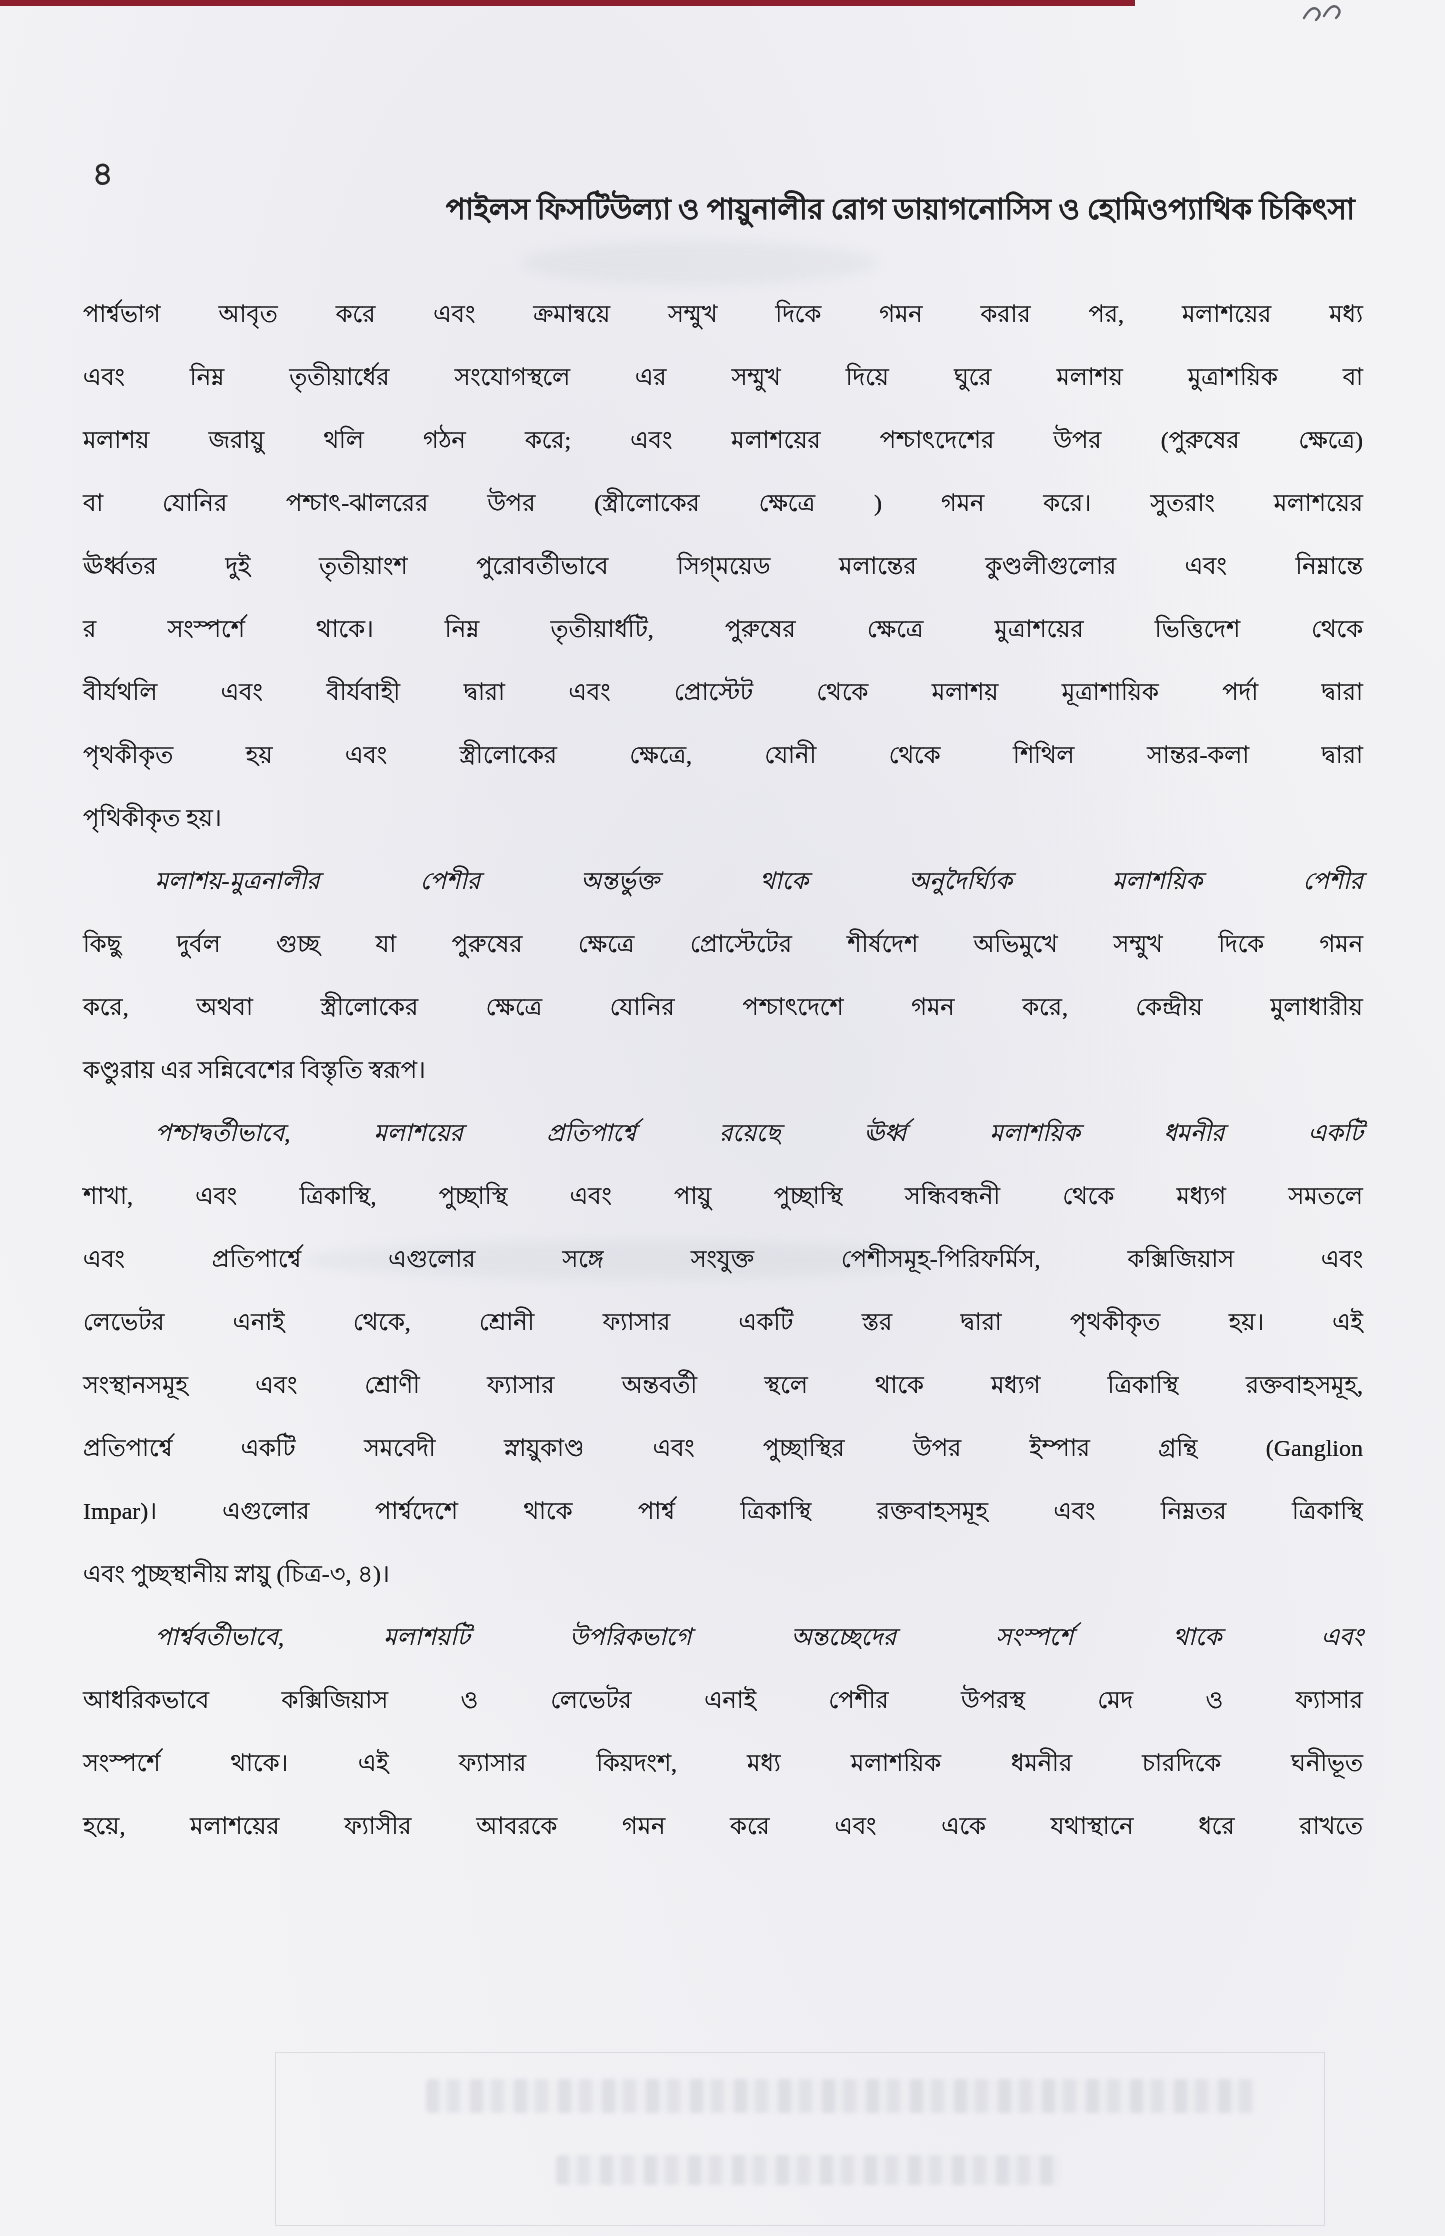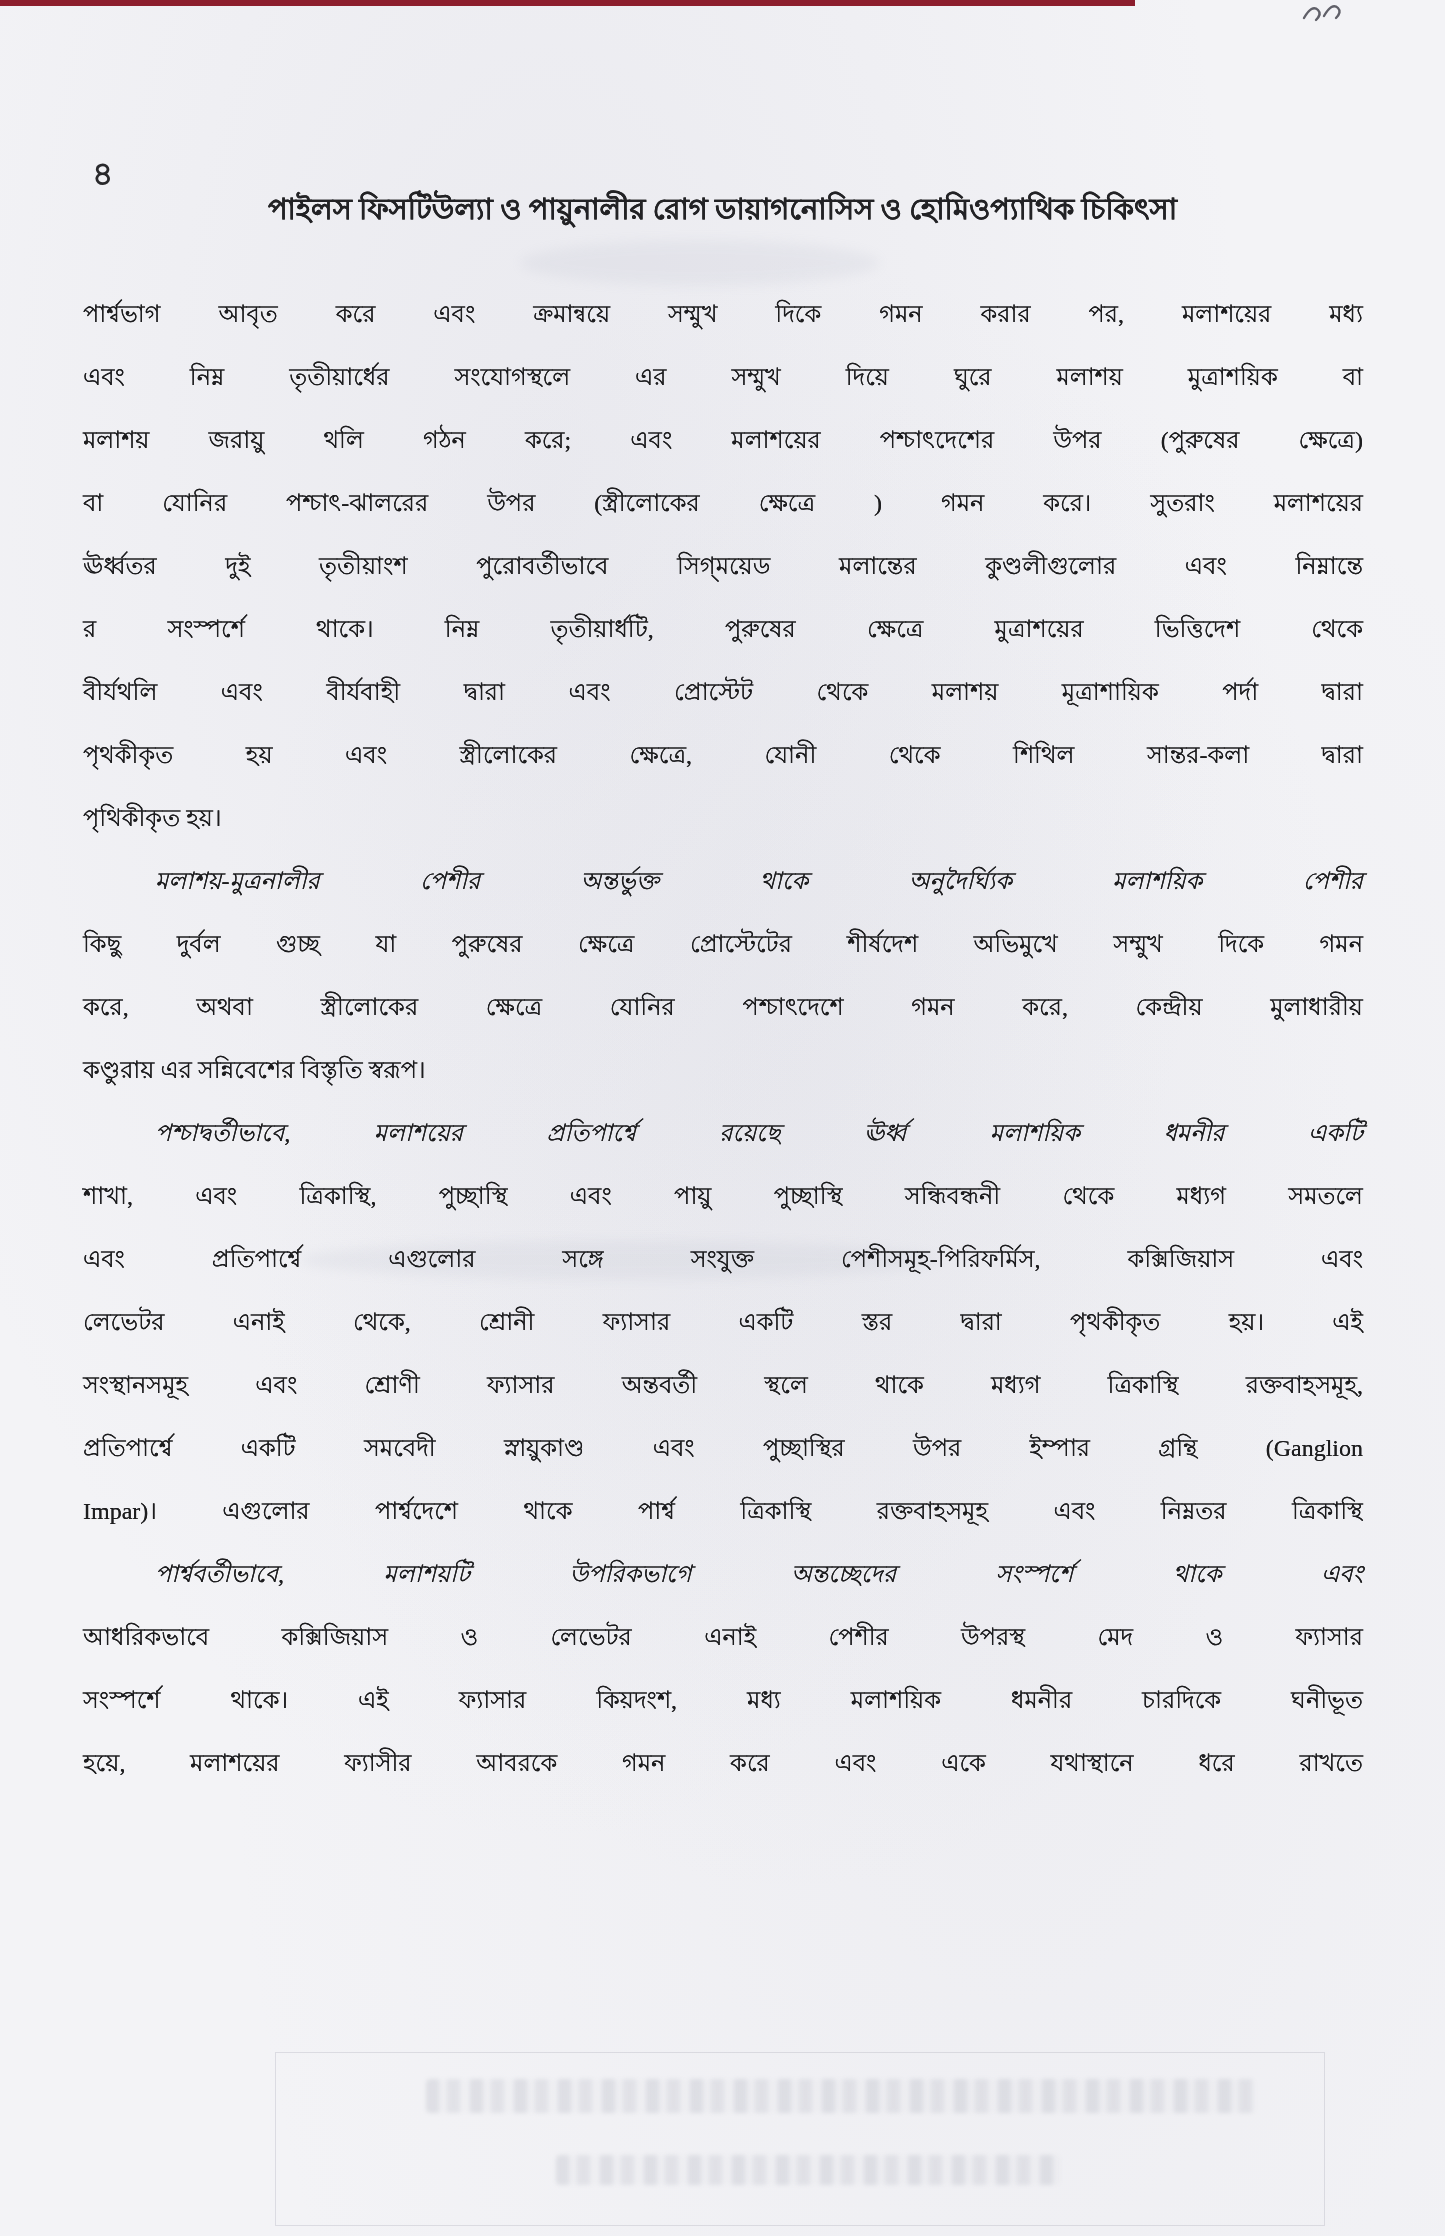--- a/index.html
+++ b/index.html
@@ -43,21 +43,21 @@
     font-size: 33px;
     font-weight: bold;
     color: #28282b;
     letter-spacing: 1px;
   }
   .header-line {
     position: absolute;
     top: 186px;
     left: 90px;
     right: 90px;
-    text-align: center;
+    text-align: right;
     font-size: 29px;
     font-weight: 600;
     color: #222225;
     text-shadow: 0 0 0.4px #222;
     white-space: nowrap;
   }
   .body-text {
     position: absolute;
     top: 283px;
     left: 83px;
@@ -144,20 +144,21 @@
         <div class="line">কণ্ডুরায় এর সন্নিবেশের বিস্তৃতি স্বরূপ।</div>
       </div>
       <div class="paragraph">
         <div class="line full indent">পশ্চাদ্বর্তীভাবে, মলাশয়ের প্রতিপার্শ্বে রয়েছে ঊর্ধ্ব মলাশয়িক ধমনীর একটি</div>
         <div class="line full">শাখা, এবং ত্রিকাস্থি, পুচ্ছাস্থি এবং পায়ু পুচ্ছাস্থি সন্ধিবন্ধনী থেকে মধ্যগ সমতলে</div>
         <div class="line full">এবং প্রতিপার্শ্বে এগুলোর সঙ্গে সংযুক্ত পেশীসমূহ-পিরিফর্মিস, কক্সিজিয়াস এবং</div>
         <div class="line full">লেভেটর এনাই থেকে, শ্রোনী ফ্যাসার একটি স্তর দ্বারা পৃথকীকৃত হয়। এই</div>
         <div class="line full">সংস্থানসমূহ এবং শ্রোণী ফ্যাসার অন্তবর্তী স্থলে থাকে মধ্যগ ত্রিকাস্থি রক্তবাহসমূহ,</div>
         <div class="line full">প্রতিপার্শ্বে একটি সমবেদী স্নায়ুকাণ্ড এবং পুচ্ছাস্থির উপর ইম্পার গ্রন্থি (Ganglion</div>
         <div class="line full">Impar)। এগুলোর পার্শ্বদেশে থাকে পার্শ্ব ত্রিকাস্থি রক্তবাহসমূহ এবং নিম্নতর ত্রিকাস্থি</div>
+        <div class="line">এবং পুচ্ছস্থানীয় স্নায়ু (চিত্র-৩, ৪)।</div>
       </div>
       <div class="paragraph">
         <div class="line full indent">পার্শ্ববর্তীভাবে, মলাশয়টি উপরিকভাগে অন্তচ্ছেদের সংস্পর্শে থাকে এবং</div>
         <div class="line full">আধরিকভাবে কক্সিজিয়াস ও লেভেটর এনাই পেশীর উপরস্থ মেদ ও ফ্যাসার</div>
         <div class="line full">সংস্পর্শে থাকে। এই ফ্যাসার কিয়দংশ, মধ্য মলাশয়িক ধমনীর চারদিকে ঘনীভূত</div>
         <div class="line full">হয়ে, মলাশয়ের ফ্যাসীর আবরকে গমন করে এবং একে যথাস্থানে ধরে রাখতে</div>
       </div>
     </div>
 
   <div class="ghost-box">

